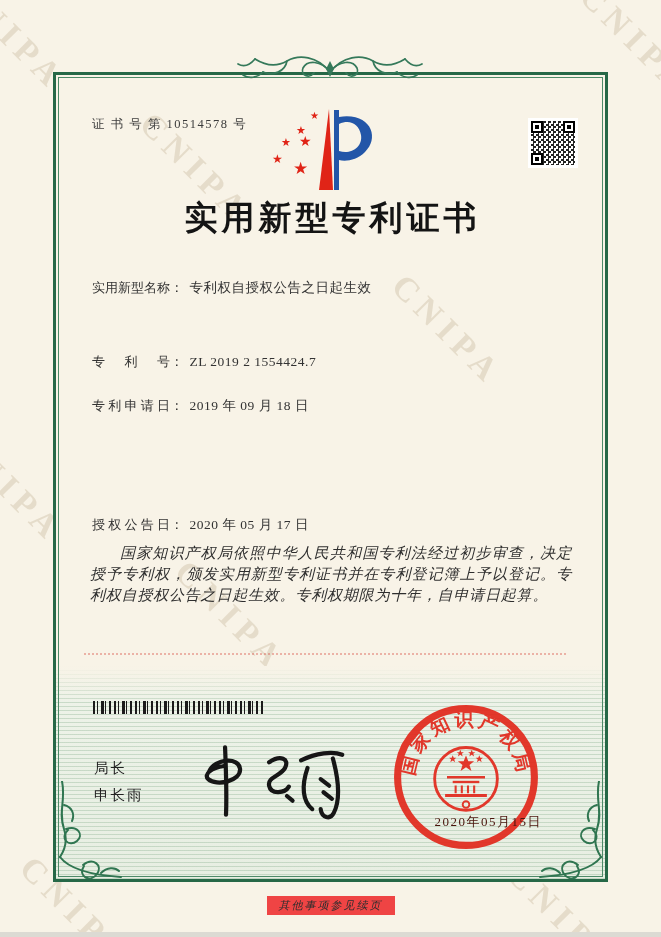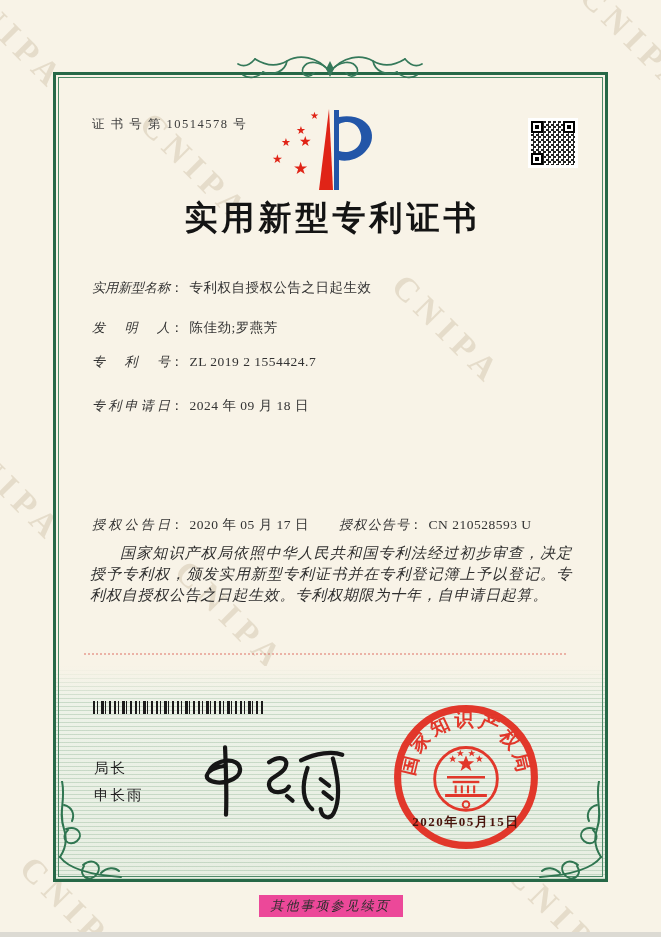--- a/index.html
+++ b/index.html
@@ -50,21 +50,20 @@
   .title{
     position:absolute; left:55px; top:196px; width:555px; text-align:center;
     font-size:33px; font-weight:600; letter-spacing:4px; color:#141414;
   }
   
   .frow{position:absolute; left:92px; width:500px; font-size:13.5px; color:#333; line-height:19px;}
   .flabel{
     display:inline-block; width:78px; vertical-align:top;
     text-align:justify; text-align-last:justify; text-justify:inter-character;
     font-size:13px;
-    font-style:italic;
   }
   .colon{display:inline-block; vertical-align:top;}
   .fvalue{display:inline-block; vertical-align:top; margin-left:6px; letter-spacing:.5px;}
   .fvalue2{margin-left:87px; letter-spacing:.5px;}
   .grp2{position:absolute; left:247px; top:0;}
   .grp2 .flabel{width:70px;}
   
   .legal{
     position:absolute; left:90px; top:543px; width:482px;
     font-size:15px; line-height:21px; text-align:justify;
@@ -101,32 +100,32 @@
   .sig path{stroke:#161616; stroke-width:4.5; fill:none; stroke-linecap:round; stroke-linejoin:round;}
   
   .seal{position:absolute; left:390px; top:701px; width:152px; height:152px;}
   .seal svg{position:absolute; left:0; top:0; opacity:.92;}
   .seal .ring{stroke:#e2291c; stroke-width:7.5; fill:none;}
   .seal text{fill:#e2291c; font-size:20px; font-weight:bold; letter-spacing:4px;
     font-family:"Liberation Serif","DejaVu Serif",serif;}
   .seal .emb{fill:#e2291c; stroke:none;}
   .seal .embline{stroke:#e2291c; fill:none;}
   .seal-date{
-    position:absolute; left:390px; top:813px; width:152px; text-align:center;
-    font-size:13px; font-weight:700; letter-spacing:1.5px; color:#4a150d;
+    position:absolute; left:390px; top:813px; width:152px; text-align:right;
+    font-size:13px; font-weight:400; letter-spacing:1.5px; color:#4a150d;
   }
   
   .pageno{
     position:absolute; left:53px; top:857px; width:555px; text-align:center;
     font-size:11.5px; letter-spacing:2px; color:#333;
   }
   .contnote{position:absolute; left:0; top:895px; width:661px; text-align:center;}
   .contnote span{
-    display:inline-block; background:#ec4899; padding:2px 12px;
-    font-size:13px; font-style:italic; letter-spacing:2px; color:#2e2e2e;
+    display:inline-block; background:#ef4444; padding:2px 12px;
+    font-size:11px; font-style:italic; letter-spacing:2px; color:#2e2e2e;
   }
   .scan-edge{position:absolute; left:0; bottom:0; width:661px; height:5px; background:#dcdad3;}
 </style>
 </head>
 <body>
 
 <div class="page">
 
   <div class="wm" style="left:10px;top:35px">CNIPA</div>
   <div class="wm" style="left:635px;top:40px">CNIPA</div>
@@ -195,34 +194,28 @@
     <b class="fnd f1"></b>
     <b class="fnd f2"></b>
     <b class="fnd f3"></b>
   </div>
 
   <div class="title">实用新型专利证书</div>
 
   <div class="frow" style="top:278px">
     <span class="flabel">实用新型名称</span><span class="colon">：</span><span class="fvalue">专利权自授权公告之日起生效</span>
   </div>
-  <div class="frow" style="top:318px">
-    <span class="flabel">发明人</span><span class="colon">：</span><span class="fvalue">陈佳劲;罗燕芳</span>
-  </div>
   <div class="frow" style="top:352px">
     <span class="flabel">专利号</span><span class="colon">：</span><span class="fvalue">ZL 2019 2 1554424.7</span>
   </div>
   <div class="frow" style="top:396px">
-    <span class="flabel">专利申请日</span><span class="colon">：</span><span class="fvalue">2024 年 09 月 18 日</span>
+    <span class="flabel">专利申请日</span><span class="colon">：</span><span class="fvalue">2019 年 09 月 18 日</span>
   </div>
   <div class="frow" style="top:515px">
     <span class="flabel">授权公告日</span><span class="colon">：</span><span class="fvalue">2020 年 05 月 17 日</span>
-    <span class="grp2">
-      <span class="flabel">授权公告号</span><span class="colon">：</span><span class="fvalue">CN 210528593 U</span>
-    </span>
   </div>
 
   <div class="legal">
     <p>国家知识产权局依照中华人民共和国专利法经过初步审查，决定授予专利权，颁发实用新型专利证书并在专利登记簿上予以登记。专利权自授权公告之日起生效。专利权期限为十年，自申请日起算。</p>
   </div>
 
   <div class="microline"></div>
 
   <div class="barcode"></div>
 

